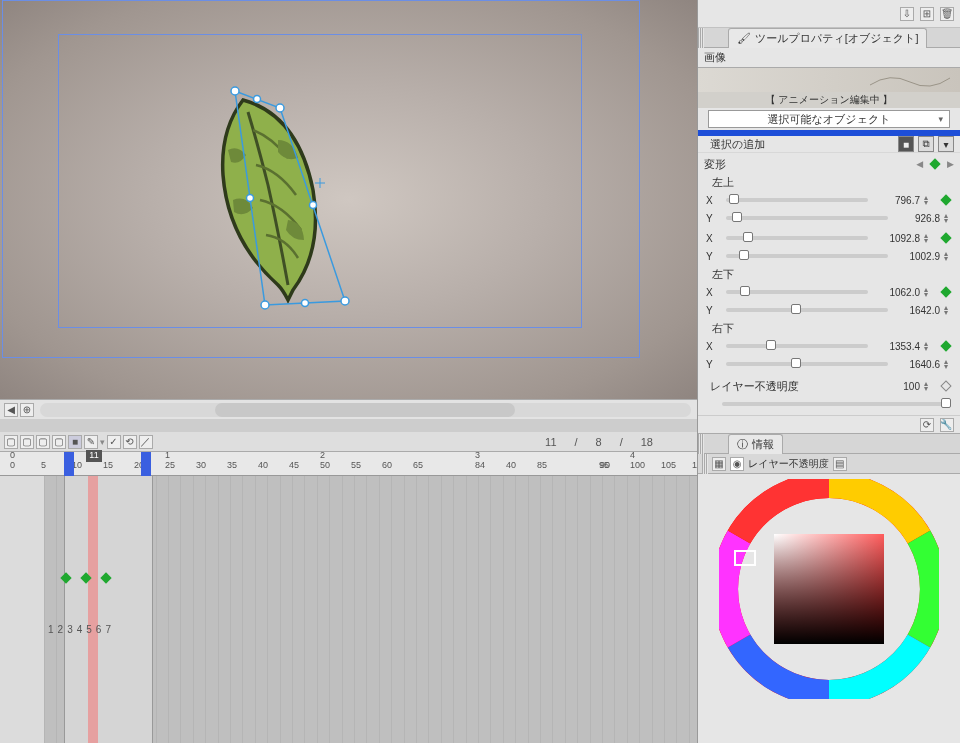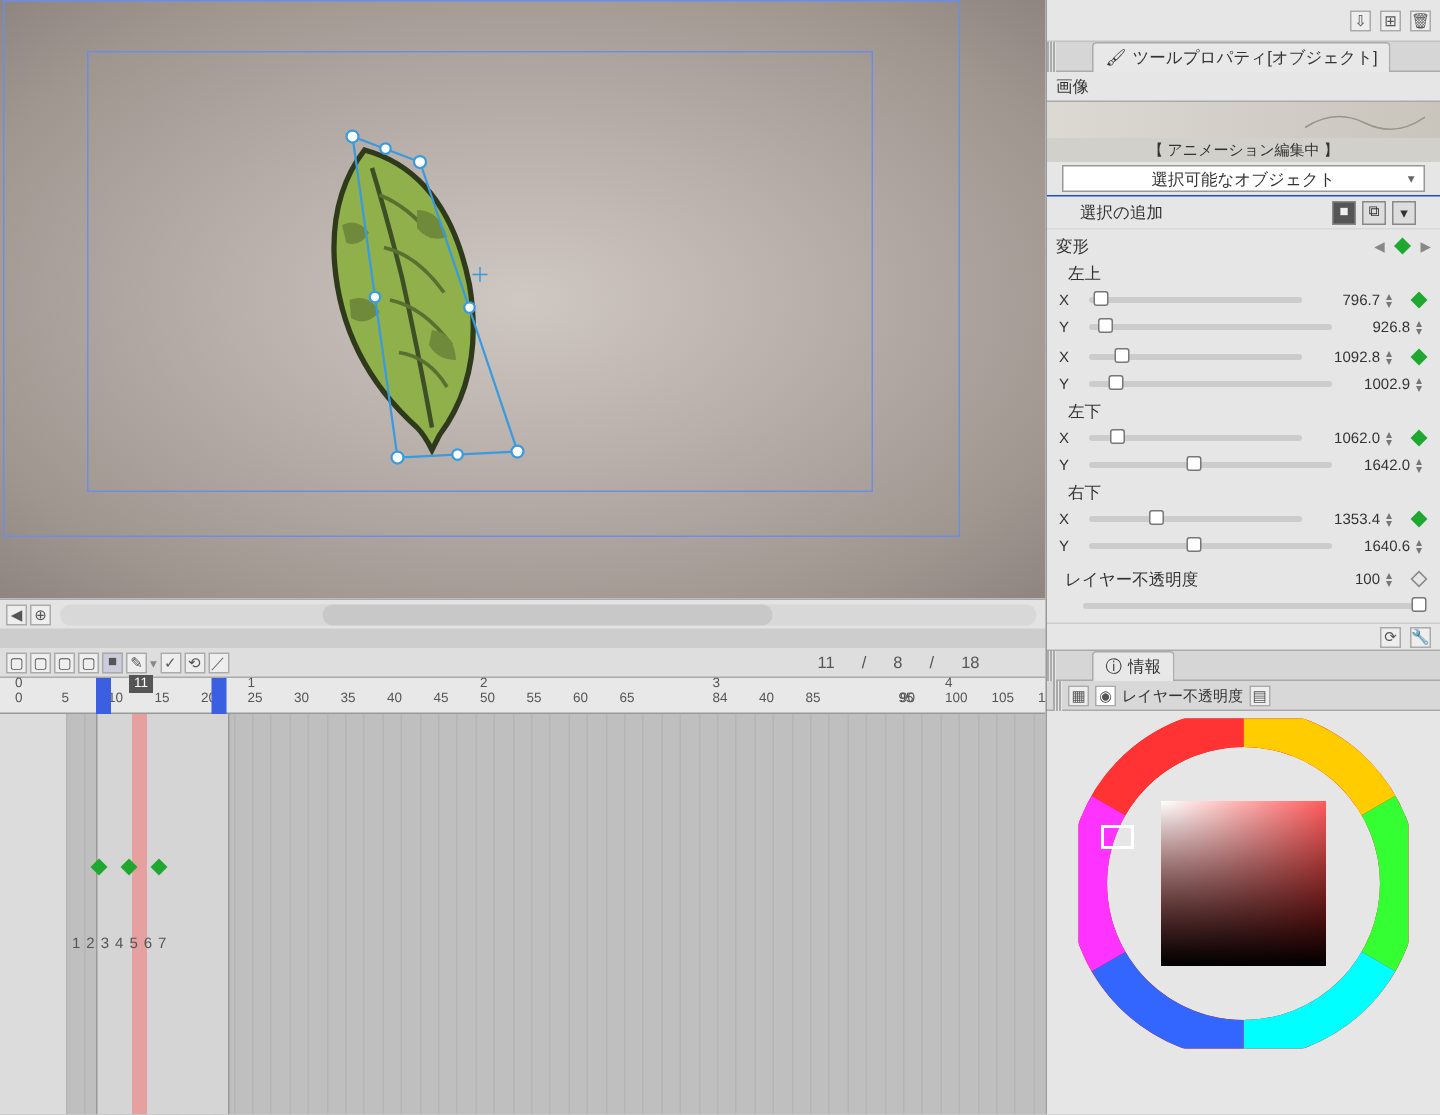--- a/index.html
+++ b/index.html
@@ -269,21 +269,21 @@
    <svg width="80" height="20">
         <path d="M0 15 Q20 2 40 12 T80 8" fill="none" stroke="#9a9488" stroke-width="1"></path>
       </svg>
  </div>
  <div class="banner">【 アニメーション編集中 】</div>
  <div class="sel-row" style="padding:3px 10px">
   <div class="dd">
         <span>選択可能なオブジェクト</span>
       </div>
  </div>
- <div class="sel-row" style="padding:2px 16px;border-top:1px solid #1d4ed8">
+ <div class="sel-row" style="padding:2px 6px;border-top:6px solid #1d4ed8">
   <span style="flex:1;padding-left:6px">選択の追加</span>
   <span class="icon-sq dark">■</span>
   <span class="icon-sq">⧉</span>
   <span class="icon-sq">▾</span>
  </div>
 
  <div style="padding:2px 6px;border-top:1px solid #d8d8d8">
   <div class="row">
         <span style="flex:1">変形</span>
    <span style="font-size:9px;color:#888">◀</span>

